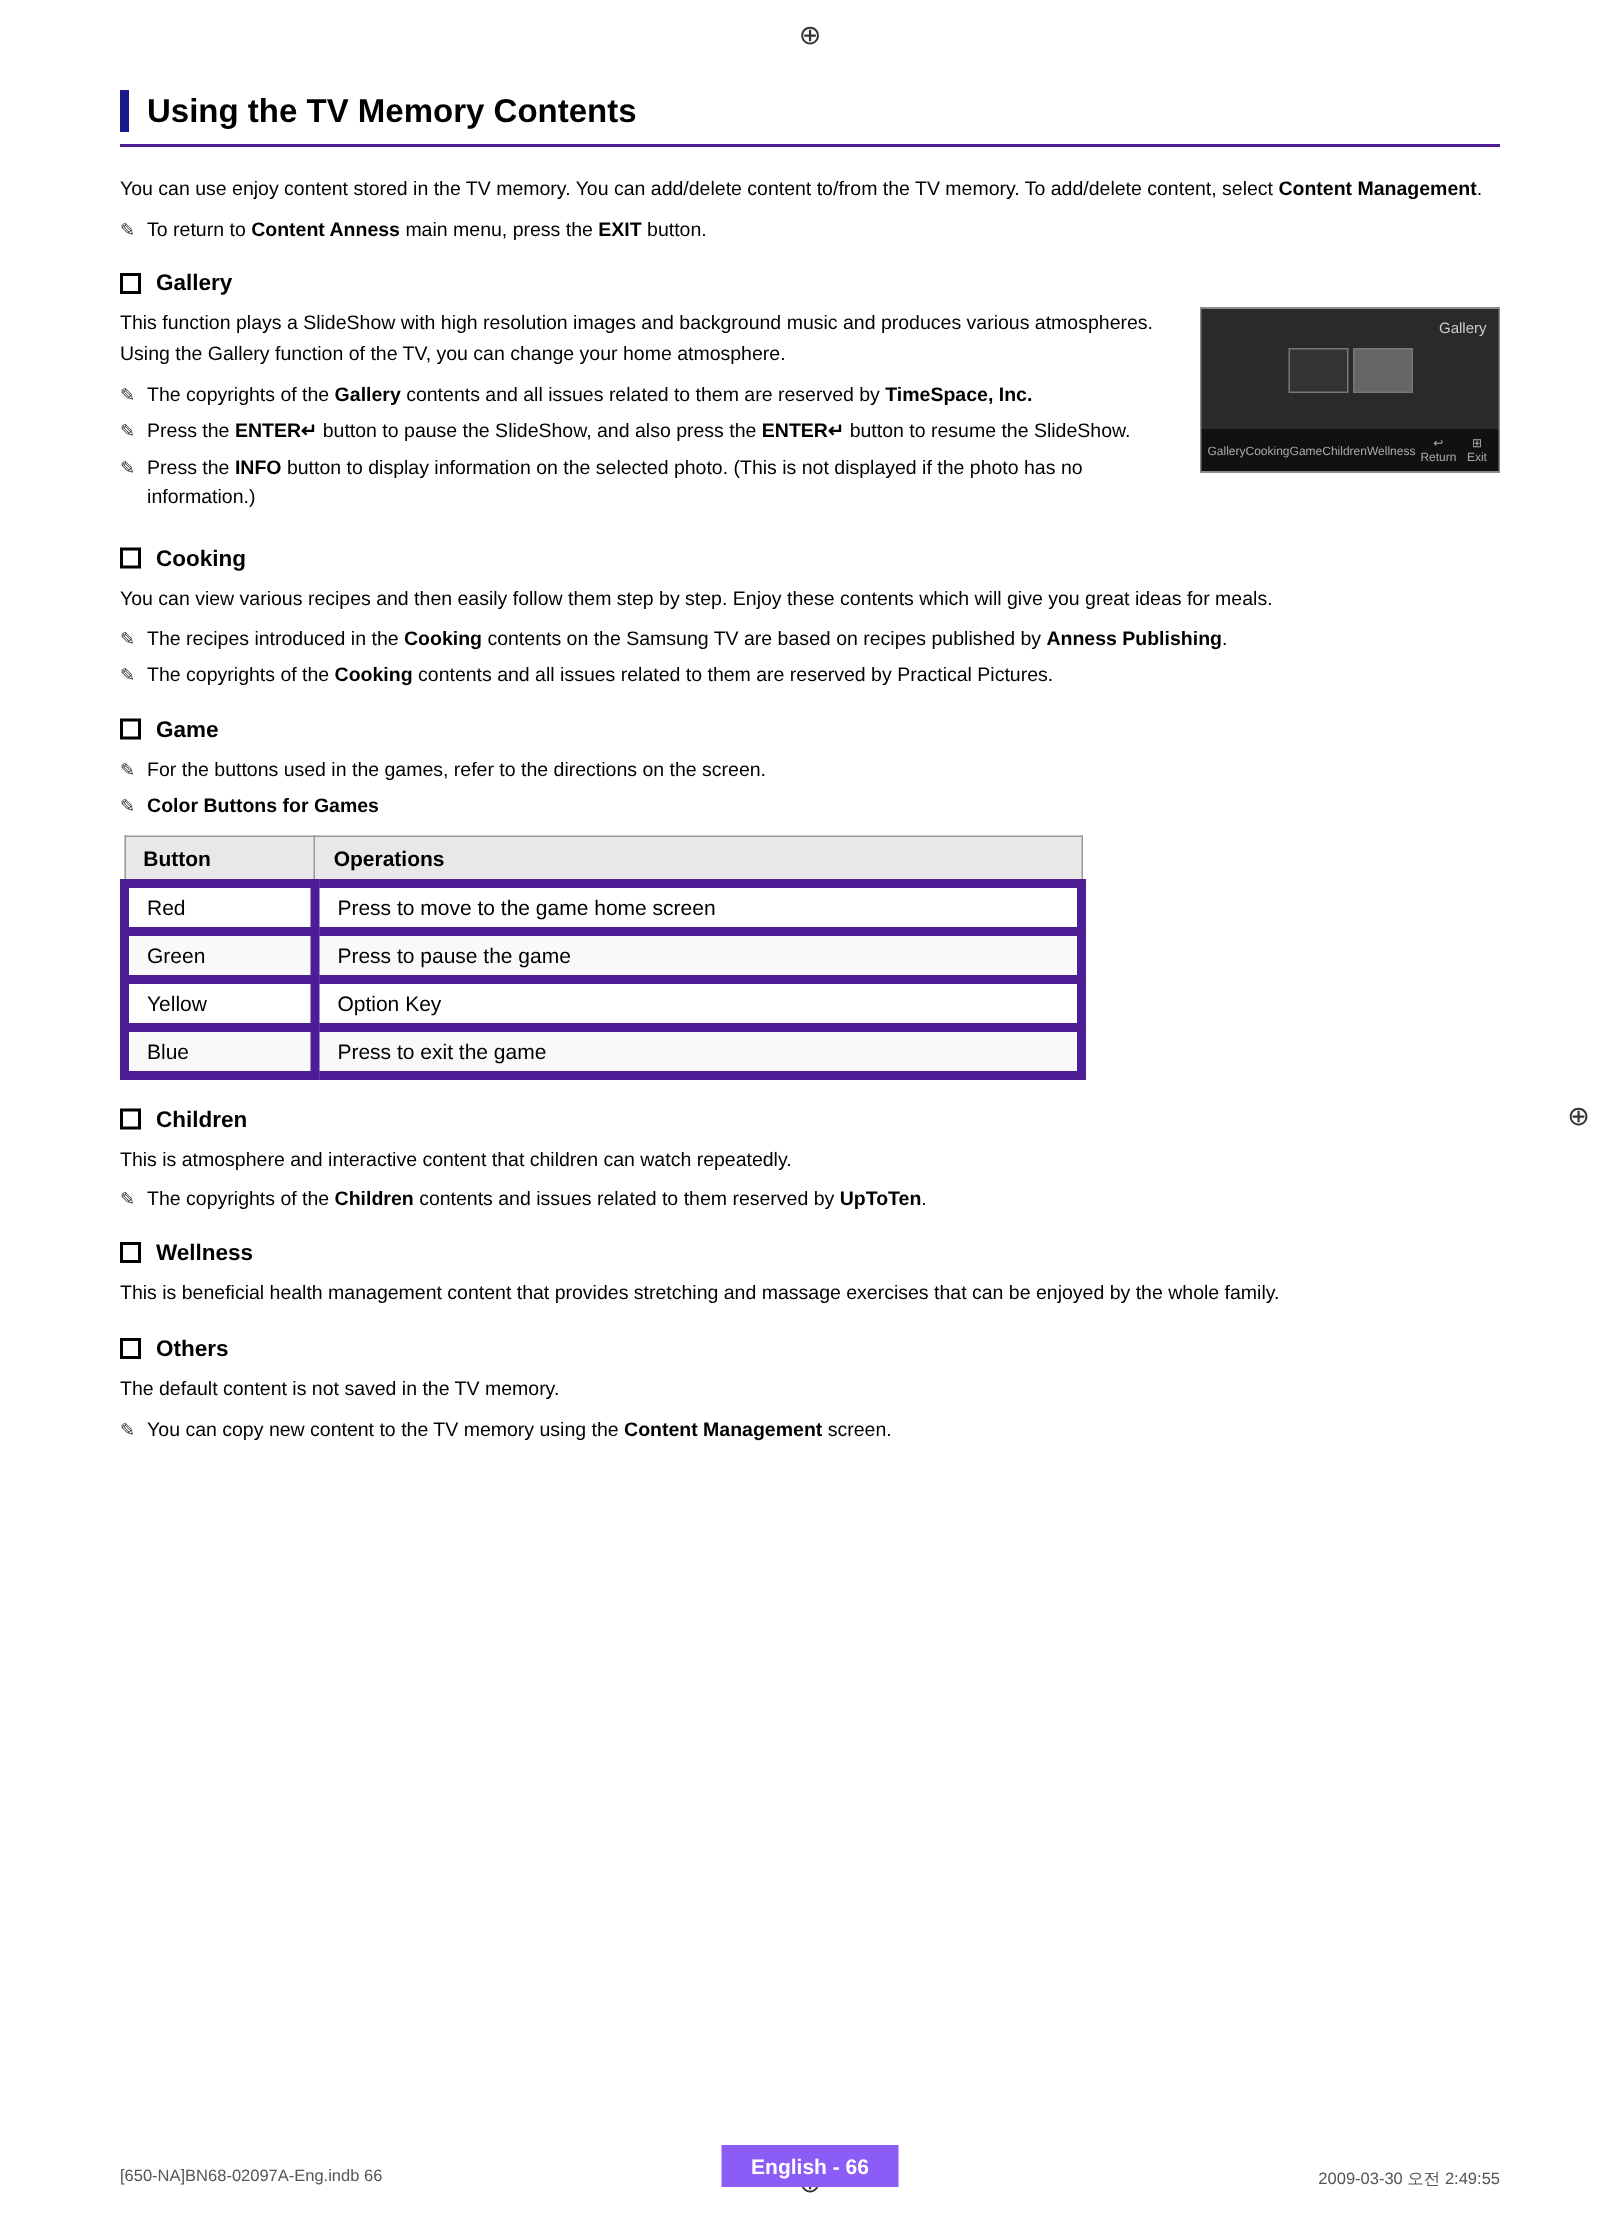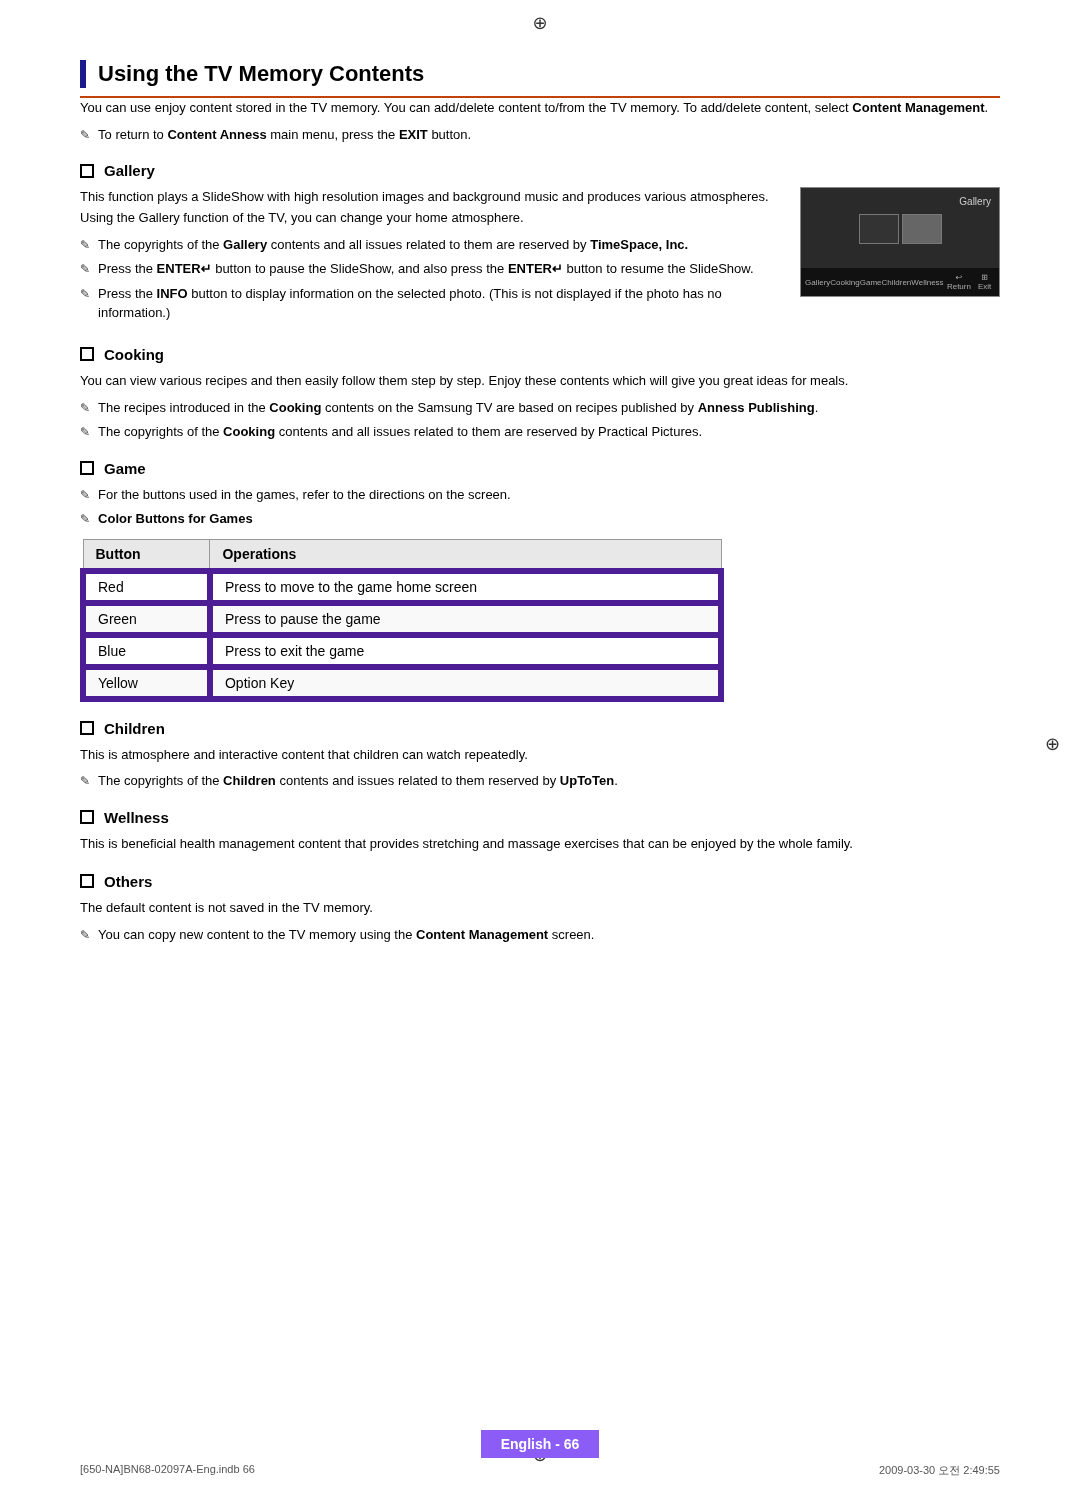--- a/index.html
+++ b/index.html
@@ -12,22 +12,23 @@
       min-height: 1488px;
       position: relative;
     }
     .page {
       width: 1080px;
       min-height: 1488px;
       padding: 60px 80px 80px 80px;
       position: relative;
     }
     .page-title-section {
-      border-bottom: 2px solid #c2410c;
+      border-bottom: 2px solid #4c1d95;
       padding-bottom: 8px;
+      margin-bottom: 18px;
       display: flex;
       align-items: center;
       text-align: right;
     }
     .page-title-bar {
       width: 6px;
       height: 28px;
       background: #1a1a8c;
       margin-right: 12px;
       display: inline-block;
@@ -177,21 +178,21 @@
     }
     .footer-label {
       background: #8b5cf6;
       color: #fff;
       padding: 6px 20px;
       font-weight: bold;
       font-size: 14px;
     }
     .footer-bottom {
       position: absolute;
-      bottom: 10px;
+      bottom: 28px;
       left: 80px;
       right: 80px;
       display: flex;
       justify-content: space-between;
       font-size: 11px;
       color: #555;
     }
     .top-center-icon {
       position: absolute;
       top: 12px;
@@ -325,26 +326,26 @@
       <tbody>
         <tr>
           <td>Red</td>
           <td>Press to move to the game home screen</td>
         </tr>
         <tr>
           <td>Green</td>
           <td>Press to pause the game</td>
         </tr>
         <tr>
+          <td>Yellow</td>
+          <td>Option Key</td>
+        </tr>
+        <tr>
           <td>Blue</td>
           <td>Press to exit the game</td>
-        </tr>
-        <tr>
-          <td>Yellow</td>
-          <td>Option Key</td>
         </tr>
       </tbody>
     </table>
   </div>
 
   <div class="section">
     <div class="section-header">
       <div class="checkbox-icon"></div>
       <span class="section-title">Children</span>
     </div>

